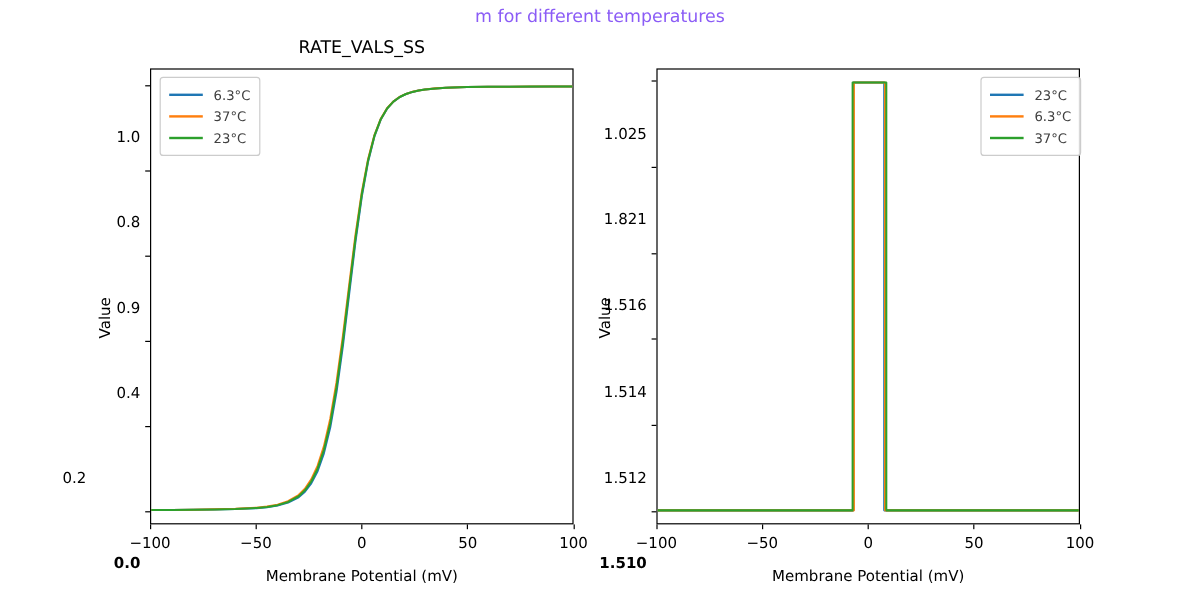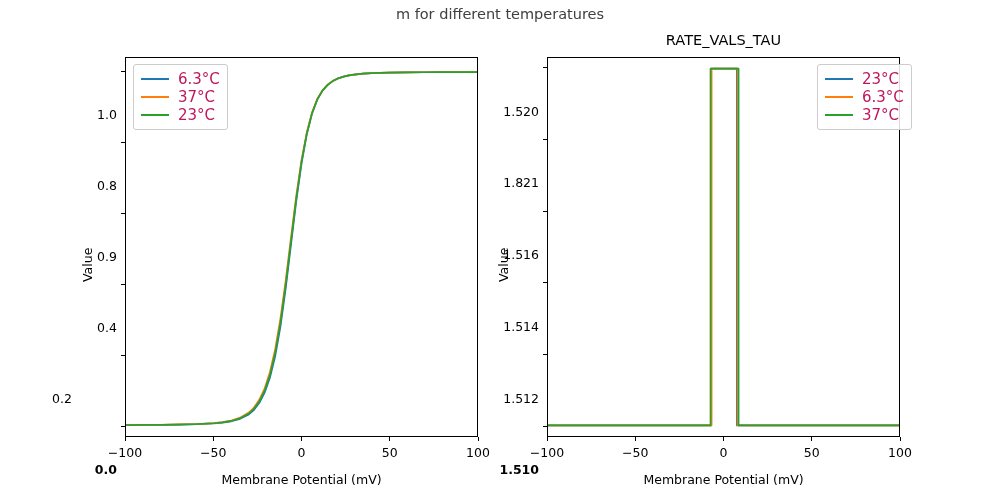--- a/index.html
+++ b/index.html
@@ -15,21 +15,21 @@
     font-family: "DejaVu Sans", sans-serif;
     overflow: hidden;
   }
   .suptitle {
     position: absolute;
     top: 6px;
     left: 0;
     width: 1000px;
     text-align: center;
     font-size: 14.5px;
-    color: #404040;
+    color: #8b5cf6;
   }
   .axes-title {
     position: absolute;
     text-align: center;
     font-size: 14.5px;
     color: #000000;
   }
   #title-left  { top: 32px; left: 125px; width: 353px; }
   #title-right { top: 32px; left: 547px; width: 353px; }
 
@@ -92,33 +92,33 @@
     height: 18px;
   }
   .legend-swatch {
     width: 28px;
     height: 0;
     border-top: 2.2px solid #000;
     margin-right: 9px;
     flex: none;
   }
   .legend-text {
-    font-size: 15px;
-    color: #be185d;
+    font-size: 11px;
+    color: #404040;
     white-space: nowrap;
   }
 </style>
 </head>
 <body>
 
 <div id="figure">
 
   <div class="suptitle">m for different temperatures</div>
 
-  <div class="axes-title" id="title-right">RATE_VALS_TAU</div>
+  <div class="axes-title" id="title-left">RATE_VALS_SS</div>
 
   <div class="axes" id="axes-left">
     <svg id="svg-left" viewBox="0 0 353 380" preserveAspectRatio="none">
         <path d="M0.00 369.03 L17.65 368.92 L35.30 368.78 L52.95 368.56 L70.60 368.17 L88.25 367.39 L97.08 366.61 L105.90 365.23 L114.73 362.74 L123.55 358.27 L128.84 353.61 L134.14 346.65 L139.44 336.46 L144.73 321.47 L150.03 299.84 L155.32 269.98 L160.62 231.62 L165.91 187.83 L171.20 144.19 L176.50 106.33 L181.80 76.89 L187.09 55.93 L192.39 41.84 L197.68 32.74 L202.97 26.88 L208.27 23.01 L213.56 20.46 L218.86 18.72 L224.16 17.51 L229.45 16.69 L238.28 15.77 L247.10 15.20 L264.75 14.63 L282.40 14.42 L300.05 14.31 L317.70 14.28 L335.35 14.24 L353.00 14.21" fill="none" stroke="#1f77b4" stroke-width="1.7" stroke-linejoin="round" stroke-linecap="round"></path>
         <path d="M0.00 368.96 L17.65 368.85 L35.30 368.67 L52.95 368.39 L70.60 367.93 L88.25 367.00 L97.08 366.08 L105.90 364.44 L114.73 361.57 L123.55 356.42 L128.84 351.13 L134.14 343.31 L139.44 332.02 L144.73 315.68 L150.03 292.74 L155.32 261.88 L160.62 223.49 L165.91 180.52 L171.20 138.54 L176.50 102.64 L181.80 74.93 L187.09 54.87 L192.39 41.27 L197.68 32.42 L202.97 26.71 L208.27 22.91 L213.56 20.39 L218.86 18.64 L224.16 17.47 L229.45 16.66 L238.28 15.73 L247.10 15.16 L264.75 14.63 L282.40 14.38 L300.05 14.31 L317.70 14.24 L335.35 14.24 L353.00 14.21" fill="none" stroke="#ff7f0e" stroke-width="1.7" stroke-linejoin="round" stroke-linecap="round"></path>
         <path d="M0.00 368.99 L17.65 368.88 L35.30 368.74 L52.95 368.49 L70.60 368.07 L88.25 367.21 L97.08 366.36 L105.90 364.87 L114.73 362.21 L123.55 357.41 L128.84 352.44 L134.14 345.05 L139.44 334.33 L144.73 318.70 L150.03 296.47 L155.32 266.07 L160.62 227.64 L165.91 184.21 L171.20 141.35 L176.50 104.41 L181.80 75.86 L187.09 55.37 L192.39 41.52 L197.68 32.57 L202.97 26.78 L208.27 22.94 L213.56 20.42 L218.86 18.68 L224.16 17.47 L229.45 16.66 L238.28 15.77 L247.10 15.16 L264.75 14.63 L282.40 14.42 L300.05 14.31 L317.70 14.24 L335.35 14.24 L353.00 14.21" fill="none" stroke="#2ca02c" stroke-width="1.7" stroke-linejoin="round" stroke-linecap="round"></path>
       </svg>
   </div>
 
   <div class="axes" id="axes-right">
@@ -158,21 +158,21 @@
       <div class="tick-label ytick" style="left: 429px; top: 426px; width: 110px; font-weight: bold;">1.510</div>
       <div class="tickmark y" style="left: 543px; top: 354.047px;"></div>
       <div class="tick-label ytick" style="left: 429px; top: 354.547px; width: 110px;">1.512</div>
       <div class="tickmark y" style="left: 543px; top: 282.349px;"></div>
       <div class="tick-label ytick" style="left: 429px; top: 282.849px; width: 110px;">1.514</div>
       <div class="tickmark y" style="left: 543px; top: 210.651px;"></div>
       <div class="tick-label ytick" style="left: 429px; top: 211.151px; width: 110px;">1.516</div>
       <div class="tickmark y" style="left: 543px; top: 138.953px;"></div>
       <div class="tick-label ytick" style="left: 429px; top: 139.453px; width: 110px;">1.821</div>
       <div class="tickmark y" style="left: 543px; top: 67.2547px;"></div>
-      <div class="tick-label ytick" style="left: 429px; top: 67.7547px; width: 110px;">1.520</div>
+      <div class="tick-label ytick" style="left: 429px; top: 67.7547px; width: 110px;">1.025</div>
       <div class="tickmark x" style="left: 546.5px; top: 437px;"></div>
       <div class="tick-label xtick" style="left: 547px; top: 445px;">−100</div>
       <div class="tickmark x" style="left: 634.75px; top: 437px;"></div>
       <div class="tick-label xtick" style="left: 635.25px; top: 445px;">−50</div>
       <div class="tickmark x" style="left: 723px; top: 437px;"></div>
       <div class="tick-label xtick" style="left: 723.5px; top: 445px;">0</div>
       <div class="tickmark x" style="left: 811.25px; top: 437px;"></div>
       <div class="tick-label xtick" style="left: 811.75px; top: 445px;">50</div>
       <div class="tickmark x" style="left: 899.5px; top: 437px;"></div>
       <div class="tick-label xtick" style="left: 900px; top: 445px;">100</div>

